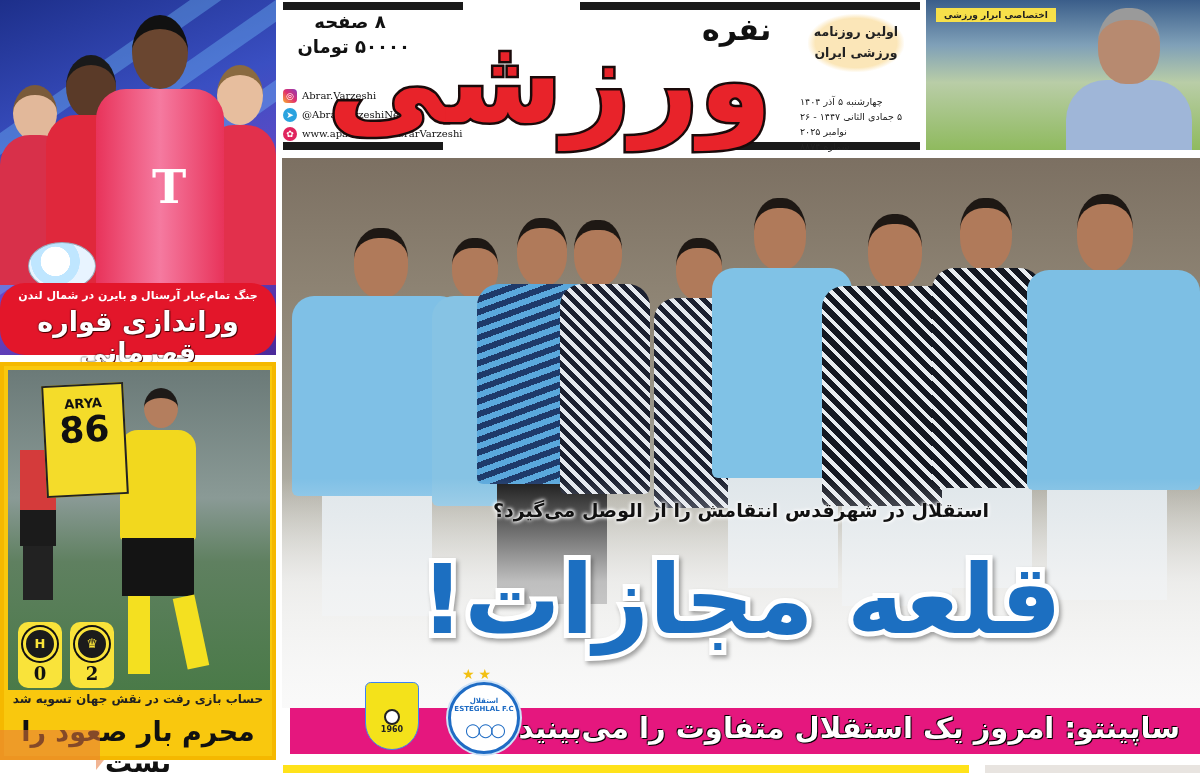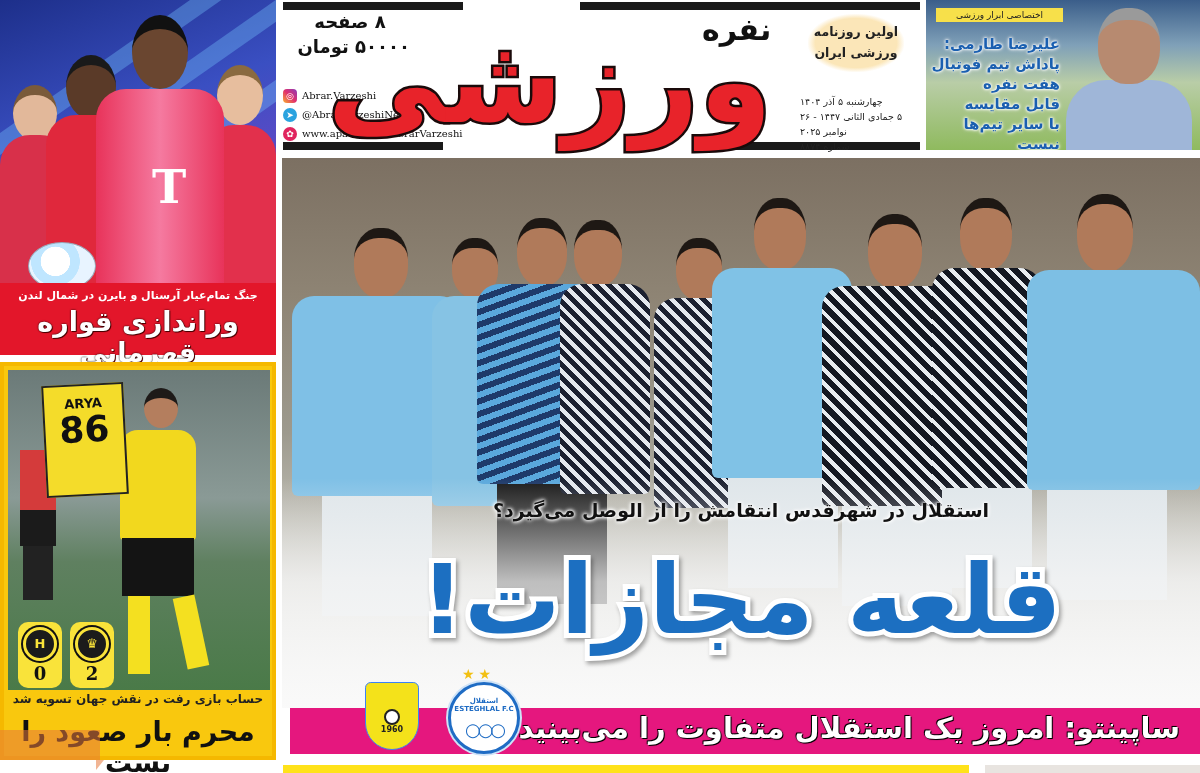--- a/index.html
+++ b/index.html
@@ -30,21 +30,21 @@
     position: absolute; left: 28px; top: 242px; width: 68px; height: 48px; border-radius: 50%;
     background: radial-gradient(circle at 40% 40%, #ffffff 0 30%, #bfe6ff 31% 50%, #e8f4ff 51%);
     border: 1px solid #9ab;
   }
   .tshirt-logo {
     position: absolute; left: 152px; top: 160px; color: #fff; font-weight: bold; font-size: 46px;
     font-family: "DejaVu Serif", serif;
   }
   .left-banner {
     position: absolute; left: 0; top: 283px; width: 276px; height: 72px; background: #e3162a;
-    text-align: center; color: #fff;
+    text-align: center; color: #fff; border-radius: 25px;
   }
   .left-banner .sub { font-size: 11px; font-weight: bold; margin-top: 6px; direction: rtl; }
   .left-banner .main { font-size: 27px; font-weight: bold; margin-top: 4px; direction: rtl;
     text-shadow: 0 0 2px #000, 1px 1px 0 #600; }
 
   .left-bottom {
     position: absolute; left: 0; top: 362px; width: 276px; height: 398px;
     background: #f9c80e; border: 4px solid #f5b800;
   }
   .lb-photo {
@@ -110,21 +110,21 @@
     text-align: center; direction: rtl; font-weight: bold; color: #222; font-size: 12.5px; line-height: 21px; padding-top: 7px;
   }
   .dates { position: absolute; left: 800px; top: 94px; width: 118px; direction: rtl; text-align: left; font-size: 9.5px; color: #222; line-height: 15px; }
 
   
   .right-top {
     position: absolute; left: 926px; top: 0; width: 274px; height: 150px;
     background: linear-gradient(180deg, #3b5e8a 0%, #7fa0b8 30%, #b9cda7 55%, #8fba5e 100%);
     overflow: hidden;
   }
-  .rt-tag { position: absolute; left: 10px; top: 8px; background: #f7e04a; padding: 2px 20px; font-size: 9px; font-weight: normal; color: #222; direction: rtl; }
+  .rt-tag { position: absolute; left: 10px; top: 8px; background: #f7e04a; padding: 2px 8px; font-size: 9px; font-weight: bold; color: #222; direction: rtl; }
   .rt-title { position: absolute; left: 4px; top: 34px; width: 130px; direction: rtl; text-align: right; color: #1a5fb0; font-weight: bold; font-size: 15px; line-height: 20px;
     text-shadow: 0 0 2px #fff, 0 0 3px #fff, 0 0 4px #fff; }
   .rt-person-head { position: absolute; left: 172px; top: 8px; width: 62px; height: 76px; background: #b78a70; border-radius: 45%; border-top: 12px solid #9a9a9a; }
   .rt-person-body { position: absolute; left: 140px; top: 80px; width: 126px; height: 80px; background: #9fb6d8; border-radius: 40px 40px 0 0; }
 
   
   .main-photo {
     position: absolute; left: 282px; top: 158px; width: 918px; height: 550px;
     background: linear-gradient(180deg, #7c7062 0%, #8e8474 25%, #9d9a8e 50%, #dcdcd6 82%, #f4f4f2 100%);
     overflow: hidden;
@@ -258,27 +258,20 @@
 <div class="dates">
   <div>چهارشنبه ۵ آذر ۱۴۰۴</div>
   <div>۵ جمادی الثانی ۱۴۴۷ - ۲۶ نوامبر ۲۰۲۵</div>
   <div>شماره ۸۸۷۴</div>
 </div>
 
 <div class="right-top">
   <div class="rt-person-body"></div>
   <div class="rt-person-head"></div>
   <div class="rt-tag">اختصاصی ابرار ورزشی</div>
-  <div class="rt-title">
-    <div>علیرضا طارمی:</div>
-    <div>پاداش تیم فوتبال</div>
-    <div>هفت نفره</div>
-    <div>قابل مقایسه</div>
-    <div>با سایر تیم‌ها نیست</div>
-  </div>
 </div>
 
 <div class="main-photo">
 
   <div class="runner" style="left:0;top:70px;width:190px;height:480px;">
     <div class="h" style="left:72px;top:0;width:54px;height:70px;"></div>
     <div class="t" style="left:10px;top:68px;width:170px;height:200px;background:#7fc0e6;"></div>
     <div class="s" style="left:40px;top:268px;width:110px;height:120px;"></div>
   </div>
   <div class="runner" style="left:150px;top:80px;width:100px;height:460px;">

